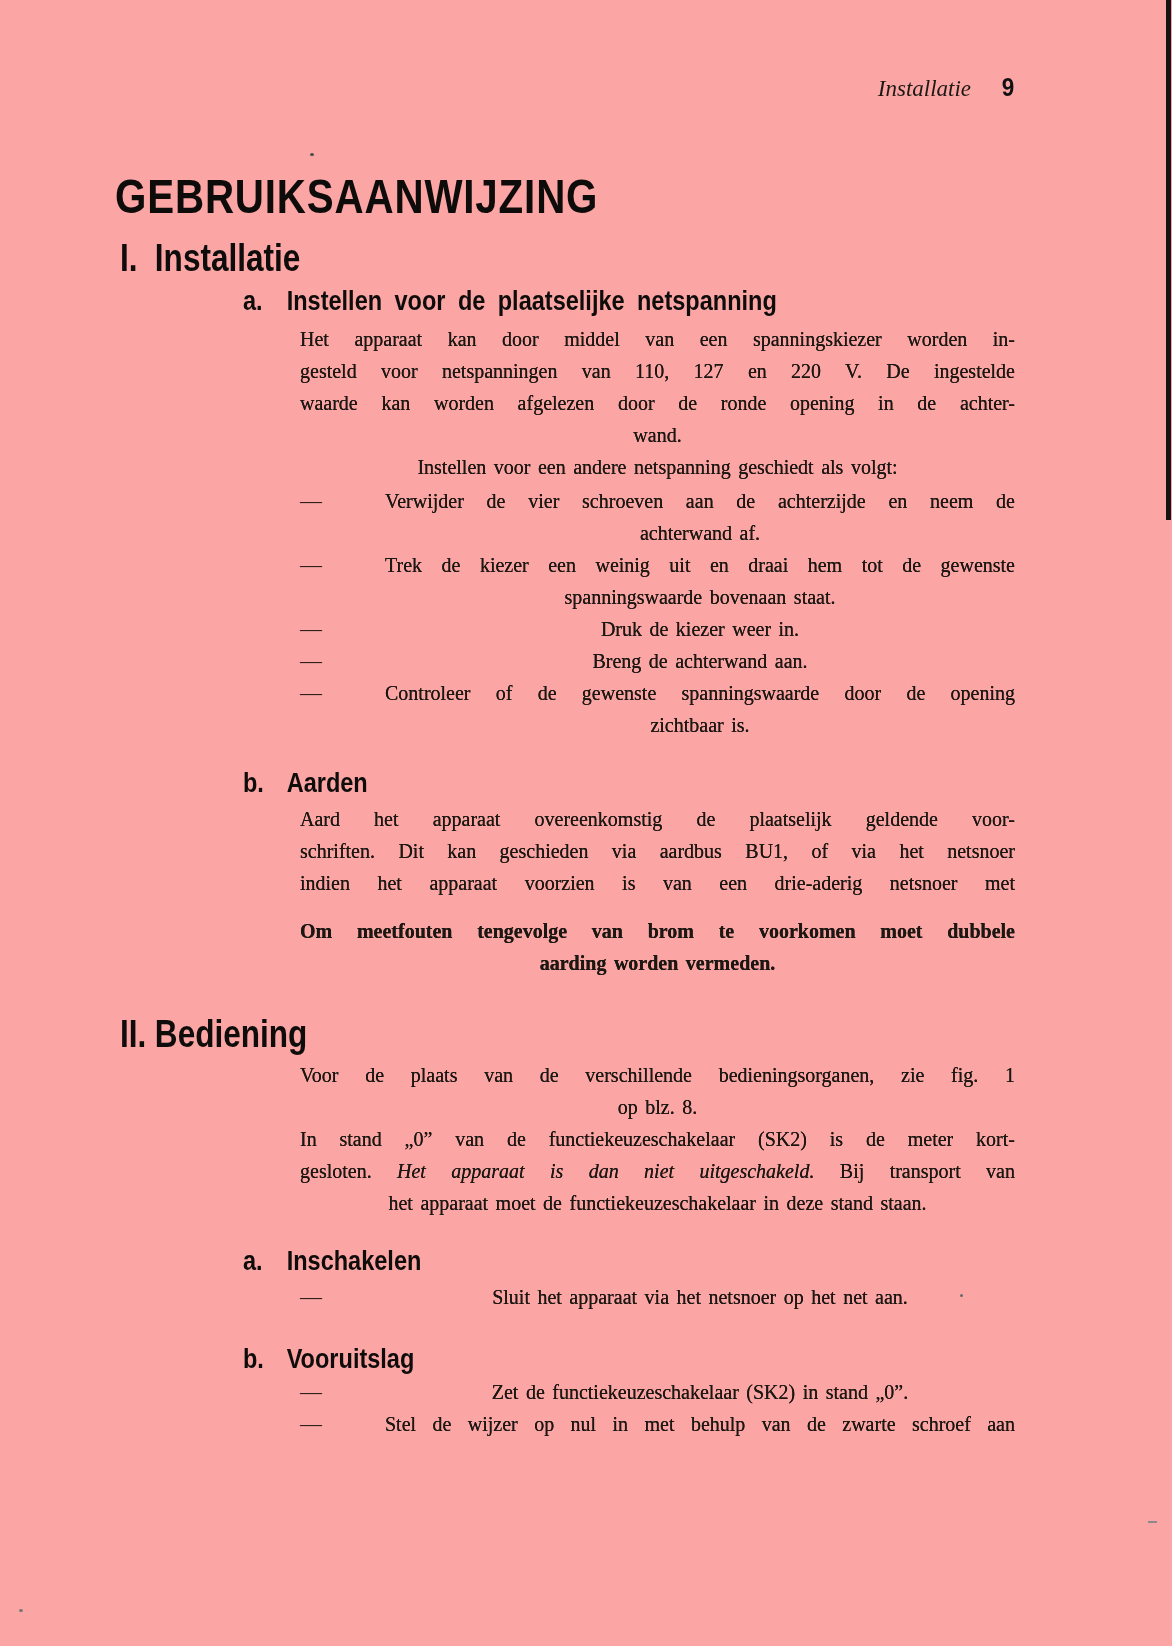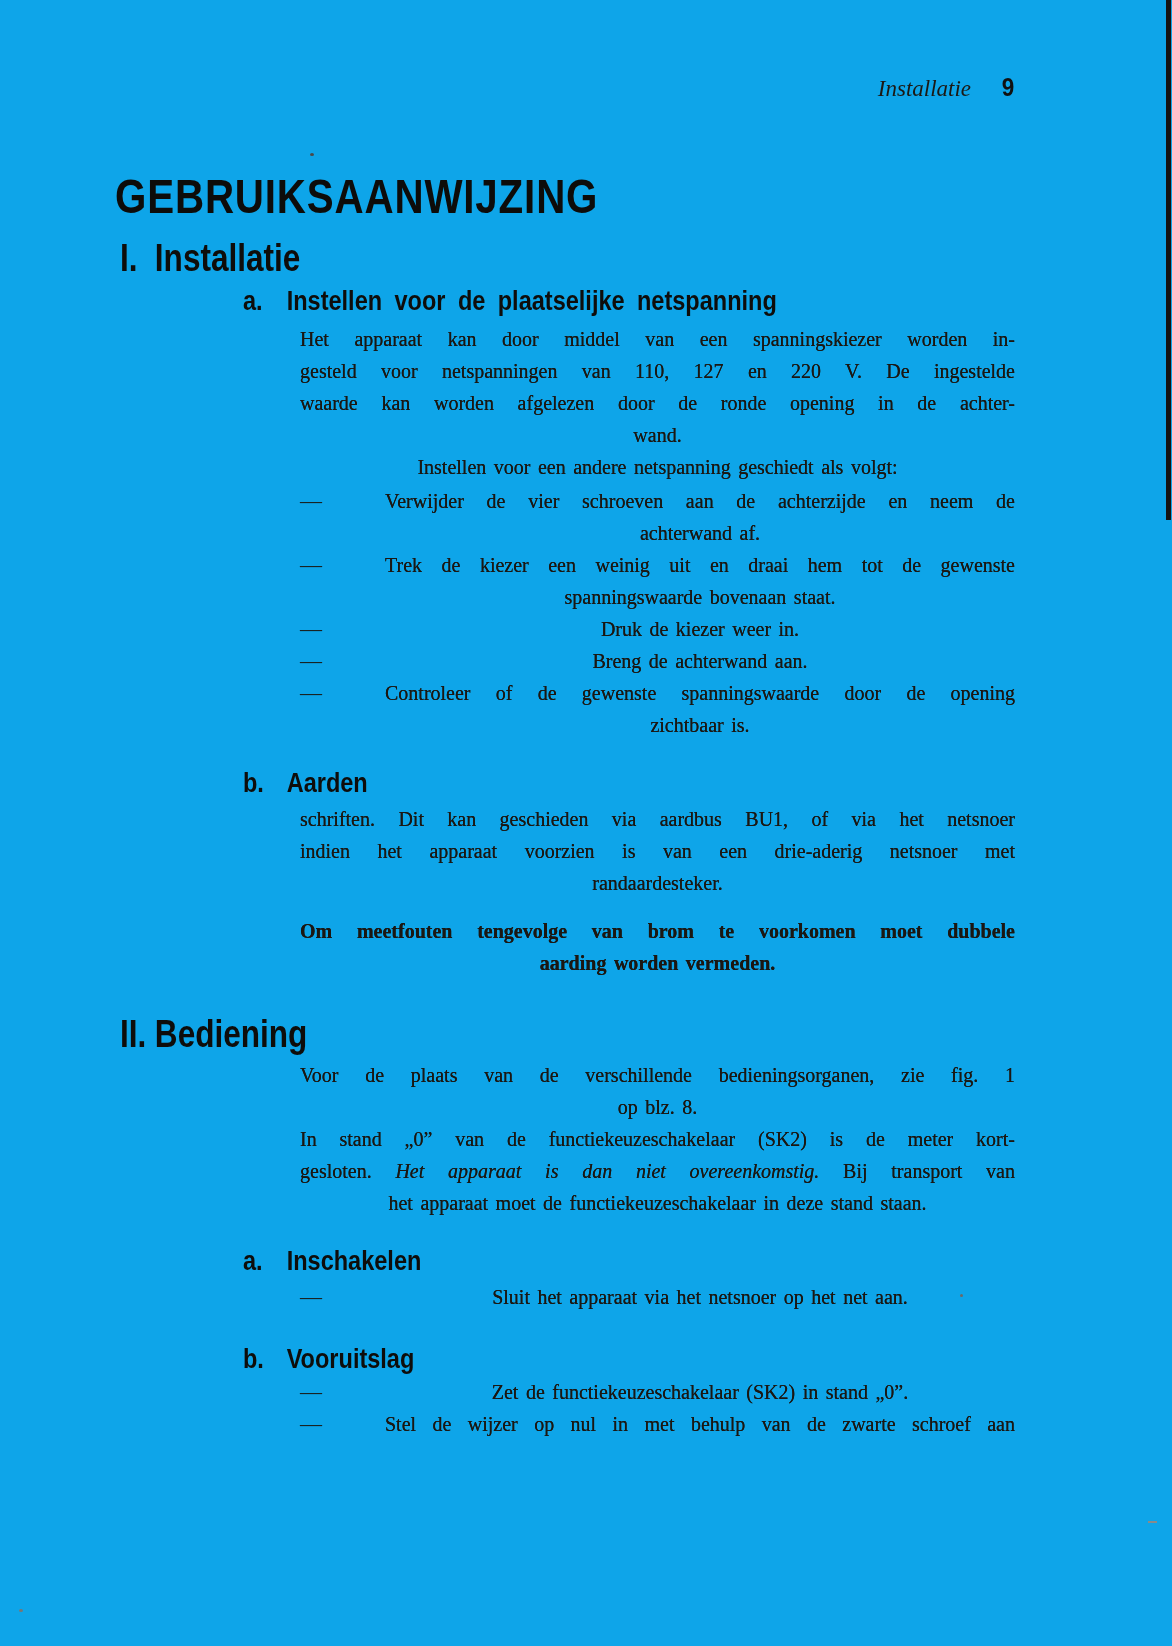--- a/index.html
+++ b/index.html
@@ -1,20 +1,20 @@
 <!DOCTYPE html>
 <html><head>
 <meta charset="utf-8">
 <style>
   html,body{margin:0;padding:0;background:#e8e8e8;}
   .page{
     position:relative;
     width:1172px;height:1646px;
     margin:0 auto;
-    background:#0ea5e9;
+    background:#fca5a5;
     box-sizing:border-box;
     padding-top:74px;
     overflow:hidden;
     color:#181510;
     font-family:"Liberation Serif", serif;
   }
   
   .header{
     height:26px;line-height:26px;
     padding-right:157px;
@@ -160,39 +160,39 @@
       </div>
     </div>
   </div>
 
   <div class="sub-h m-subB">
     <span class="ltr">b.</span>
     <span>Aarden</span>
   </div>
 
   <div class="body-block m-bpara1">
+    <div class="bl jl">Aard het apparaat overeenkomstig de plaatselijk geldende voor-</div>
     <div class="bl jl">schriften. Dit kan geschieden via aardbus BU1, of via het netsnoer</div>
     <div class="bl jl">indien het apparaat voorzien is van een drie-aderig netsnoer met</div>
-    <div class="bl sl">randaardesteker.</div>
   </div>
   <div class="body-block m-bpara2">
     <div class="bl jl">Om meetfouten tengevolge van brom te voorkomen moet dubbele</div>
     <div class="bl sl">aarding worden vermeden.</div>
   </div>
 
   <div class="sec-h sec-h-2">
     <span class="num">II.</span>
     <span>Bediening</span>
   </div>
 
   <div class="body-block m-s2para">
     <div class="bl jl">Voor de plaats van de verschillende bedieningsorganen, zie fig. 1</div>
     <div class="bl sl">op blz. 8.</div>
     <div class="bl jl">In stand „0” van de functiekeuzeschakelaar (SK2) is de meter kort-</div>
-    <div class="bl jl"><span>gesloten. </span><span class="it">Het apparaat is dan niet overeenkomstig.</span><span> Bij transport van</span></div>
+    <div class="bl jl"><span>gesloten. </span><span class="it">Het apparaat is dan niet uitgeschakeld.</span><span> Bij transport van</span></div>
     <div class="bl sl">het apparaat moet de functiekeuzeschakelaar in deze stand staan.</div>
   </div>
 
   <div class="sub-h m-subIns">
     <span class="ltr">a.</span>
     <span>Inschakelen</span>
   </div>
   <div class="body-block m-insItem">
     <div class="li">
       <span class="dash">—</span>

